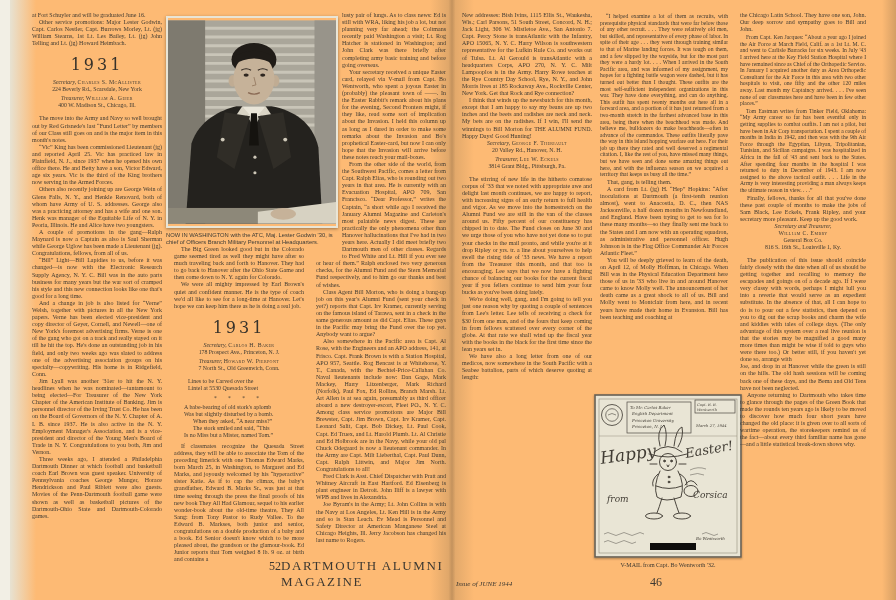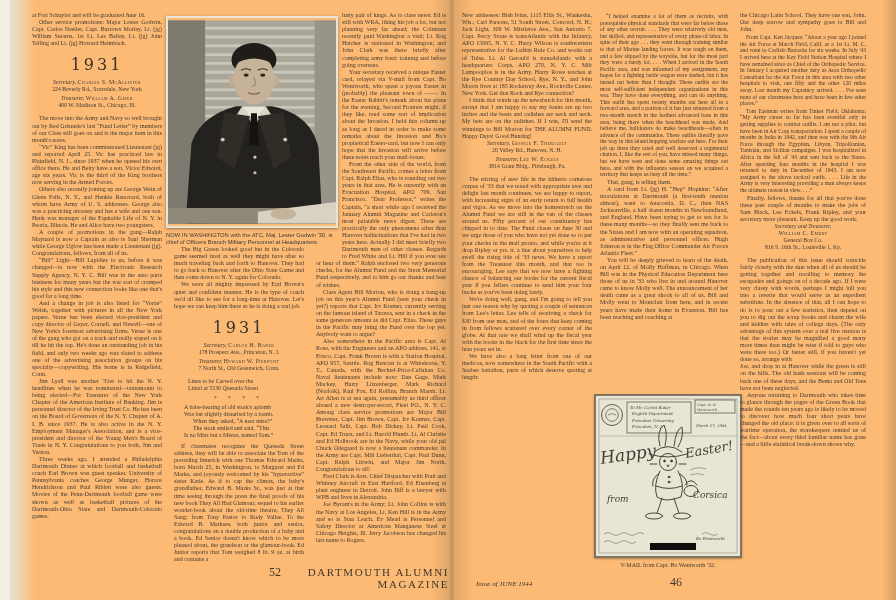--- a/index.html
+++ b/index.html
@@ -54,23 +54,23 @@
 
   .wrap-spacer{float:left;width:26px;height:248px;}
   .below-photo{margin-top:234px;}
 
   .vmail-wrap{position:absolute;left:142px;top:388px;width:148px;}
   .vmail{display:block;width:148px;height:164px;box-shadow:0 1px 2px rgba(40,32,20,.35);}
   .vmail-caption{margin-top:4px;font-size:6px;line-height:7px;text-align:center;color:#3c3831;}
 
   .footer{position:absolute;bottom:4px;display:flex;justify-content:space-between;align-items:baseline;}
   .footer-left{left:217px;width:206px;}
-  .footer-right{left:24px;width:206px;}
+  .footer-right{left:4px;width:206px;}
   .pgnum{font-size:12px;color:#3c3831;padding-left:26px;}
-  .mag-title{font-size:11px;letter-spacing:1.6px;color:#3c3831;text-align:right;}
+  .mag-title{font-size:13px;letter-spacing:1.6px;color:#3c3831;}
   .issue{font-style:italic;font-size:7px;color:#3c3831;}
 
   svg text{font-family:"DejaVu Serif", serif;}
 </style>
 </head>
 <body>
 
 <div class="spread">
   <div class="scan-strip"></div>
   <div class="scan-strip-fade"></div>

